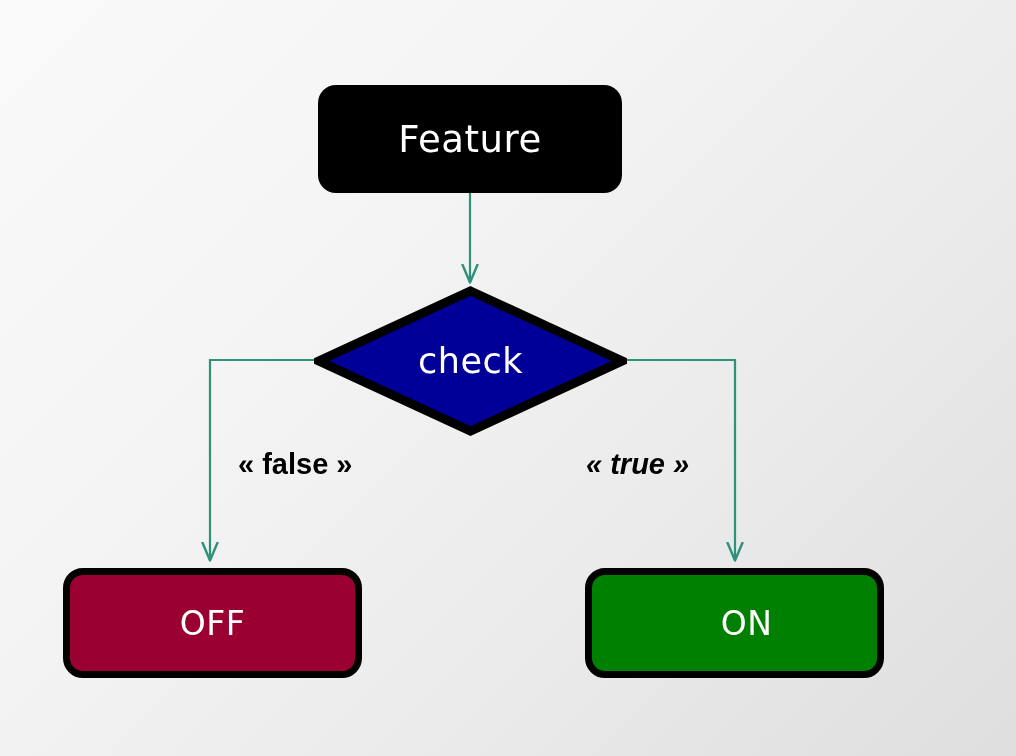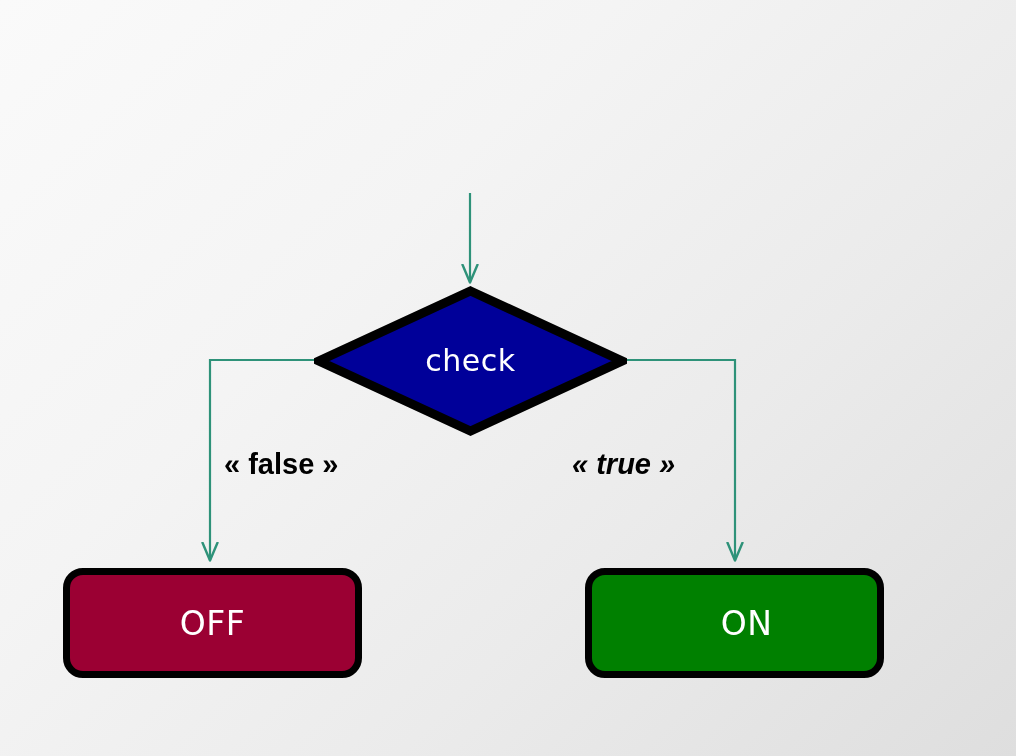--- a/index.html
+++ b/index.html
@@ -64,21 +64,21 @@
     height: 150px;
   }
   #node-check .diamond-svg {
     position: absolute;
     left: 0;
     top: 0;
   }
   #node-check .node-label {
     position: relative;
     color: #ffffff;
-    font-size: 30px;
+    font-size: 35px;
     z-index: 2;
   }
   
   #node-off {
     left: 63px;
     top: 568px;
     width: 299px;
     height: 110px;
     background: #9b0033;
     border: 7px solid #000000;
@@ -105,20 +105,21 @@
   }
   
   .edge-label {
     position: absolute;
     font-family: "Liberation Sans", sans-serif;
     font-weight: bold;
     font-size: 29px;
     color: #000000;
     white-space: nowrap;
     z-index: 6;
+    margin-left: 14px;
   }
   #edge-label-false {
     left: 224px;
     top: 448px;
   }
   #edge-label-true {
     left: 572px;
     top: 448px;
     font-style: italic;
   }
@@ -135,20 +136,23 @@
       </marker>
     </defs>
 
     <path d="M470,193 L470,282" fill="none" stroke="#2e9279" stroke-width="2.2" marker-end="url(#arrowhead)"></path>
 
     <path d="M315,360 L210,360 L210,560" fill="none" stroke="#2e9279" stroke-width="2.2" marker-end="url(#arrowhead)"></path>
 
     <path d="M626,360 L735,360 L735,560" fill="none" stroke="#2e9279" stroke-width="2.2" marker-end="url(#arrowhead)"></path>
   </svg>
 
+  <div class="node node-rect" id="node-feature">
+    <span class="node-label">Feature</span>
+  </div>
 
   <div class="node" id="node-check">
     <svg class="diamond-svg" width="313" height="150" viewBox="0 0 313 150">
       <polygon points="156.5,5 308,75 156.5,145 5,75" fill="#000099" stroke="#000000" stroke-width="9" stroke-linejoin="miter"></polygon>
     </svg>
     <span class="node-label">check</span>
   </div>
 
   <div class="node node-rect" id="node-off">
     <span class="node-label">OFF</span>

